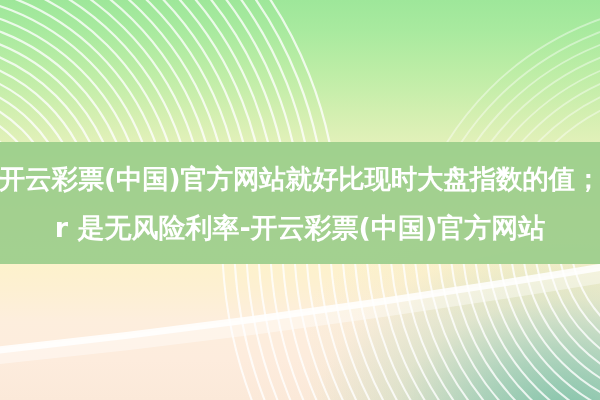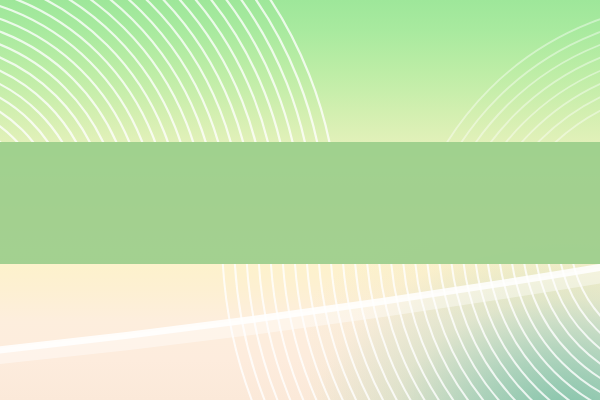--- a/index.html
+++ b/index.html
@@ -217,15 +217,17 @@
       <g clip-path="url(#clipBottom)" fill="none" stroke="#ffffff" stroke-width="7" opacity="0.85">
         <path d="M -20 352 Q 300 318 620 264"></path>
       </g>
       <g clip-path="url(#clipBottom)" fill="none" stroke="#ffffff" stroke-width="16" opacity="0.40">
         <path d="M -20 358 Q 300 326 620 272"></path>
       </g>
     </svg>
   </div>
 
   <div class="band">
+    <div class="band-line l1">开云彩票(中国)官方网站就好比现时大盘指数的值；</div>
+    <div class="band-line l2">r 是无风险利率-开云彩票(中国)官方网站</div>
   </div>
 
 </div>
 
 </body></html>

